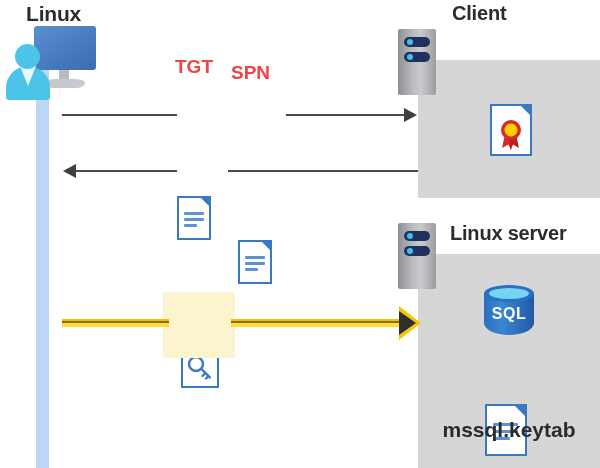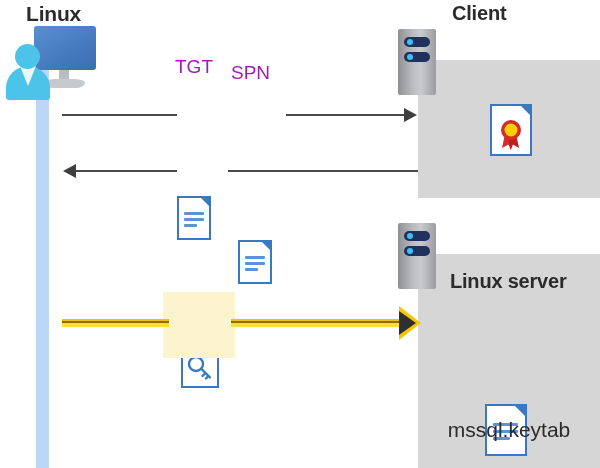--- a/index.html
+++ b/index.html
@@ -33,21 +33,20 @@
   }
   #dc-title {
     left: 452px; top: 2px;
     font-size: 20px;
     width: 140px;
   }
   #linux-title {
     left: 450px; top: 222px;
     font-size: 20px;
     width: 150px;
-    margin-top: 48px;
   }
 
   
   #lifeline {
     left: 36px; top: 68px;
     width: 13px; height: 400px;
     background: #bcd7f5;
   }
 
   
@@ -209,37 +208,39 @@
 
   
   .doc-sm { width: 34px; height: 44px; }
   .doc-md { width: 38px; height: 48px; }
   .doc-lg { width: 42px; height: 52px; }
 
   
   .doc-label {
     position: absolute;
     font-size: 19px;
-    color: #a21caf;
+    color: #ef4444;
     white-space: nowrap;
+    font-weight: bold;
   }
   #tgt-label { left: 175px; top: 56px; }
   #spn-label { left: 231px; top: 62px; }
   #tgt-doc   { left: 177px; top: 92px; }
   #spn-doc   { left: 238px; top: 92px; }
   #ticket-doc{ left: 181px; top: 148px; }
   #keytab-doc{ left: 485px; top: 352px; }
   #cert-doc  { left: 490px; top: 104px; }
 
   #keytab-label {
     left: 418px; top: 418px;
     width: 182px;
     text-align: center;
     font-size: 21px;
     color: #2b2b2b;
+    font-weight: bold;
   }
 
   
   #sql-icon { left: 484px; top: 285px; width: 50px; height: 56px; }
   .cyl-body {
     position: absolute;
     left: 0; top: 8px;
     width: 50px; height: 42px;
     background: linear-gradient(to right,#2a6fc0 0%, #3b86d6 35%, #2a6bb8 75%, #1f5aa0 100%);
     border-radius: 0 0 25px 25px / 0 0 12px 12px;
@@ -316,20 +317,27 @@
   <div class="abs server" id="linux-server">
     <div class="bay b1">
         <div class="led"></div>
       </div>
     <div class="bay b2">
         <div class="led"></div>
       </div>
   </div>
   <div class="abs title" id="linux-title">Linux server</div>
 
+  <div class="abs" id="sql-icon">
+    <div class="cyl-body"></div>
+    <div class="cyl-text">SQL</div>
+    <div class="cyl-top">
+      <div class="cyl-top-inner"></div>
+    </div>
+  </div>
 
   <div class="abs doc doc-lg" id="keytab-doc">
     <div class="page" style="width:42px;height:52px;"></div>
     <div class="fold" style="right:0;top:0;border-top:14px solid #3a78c2;border-left:14px solid transparent;"></div>
     <div class="doc-lines">
       <div class="bar" style="left:8px;  top:19px; width:25px; height:3px;"></div>
       <div class="bar" style="left:8px;  top:26px; width:25px; height:3px;"></div>
       <div class="bar" style="left:8px;  top:33px; width:17px; height:3px;"></div>
     </div>
   </div>

